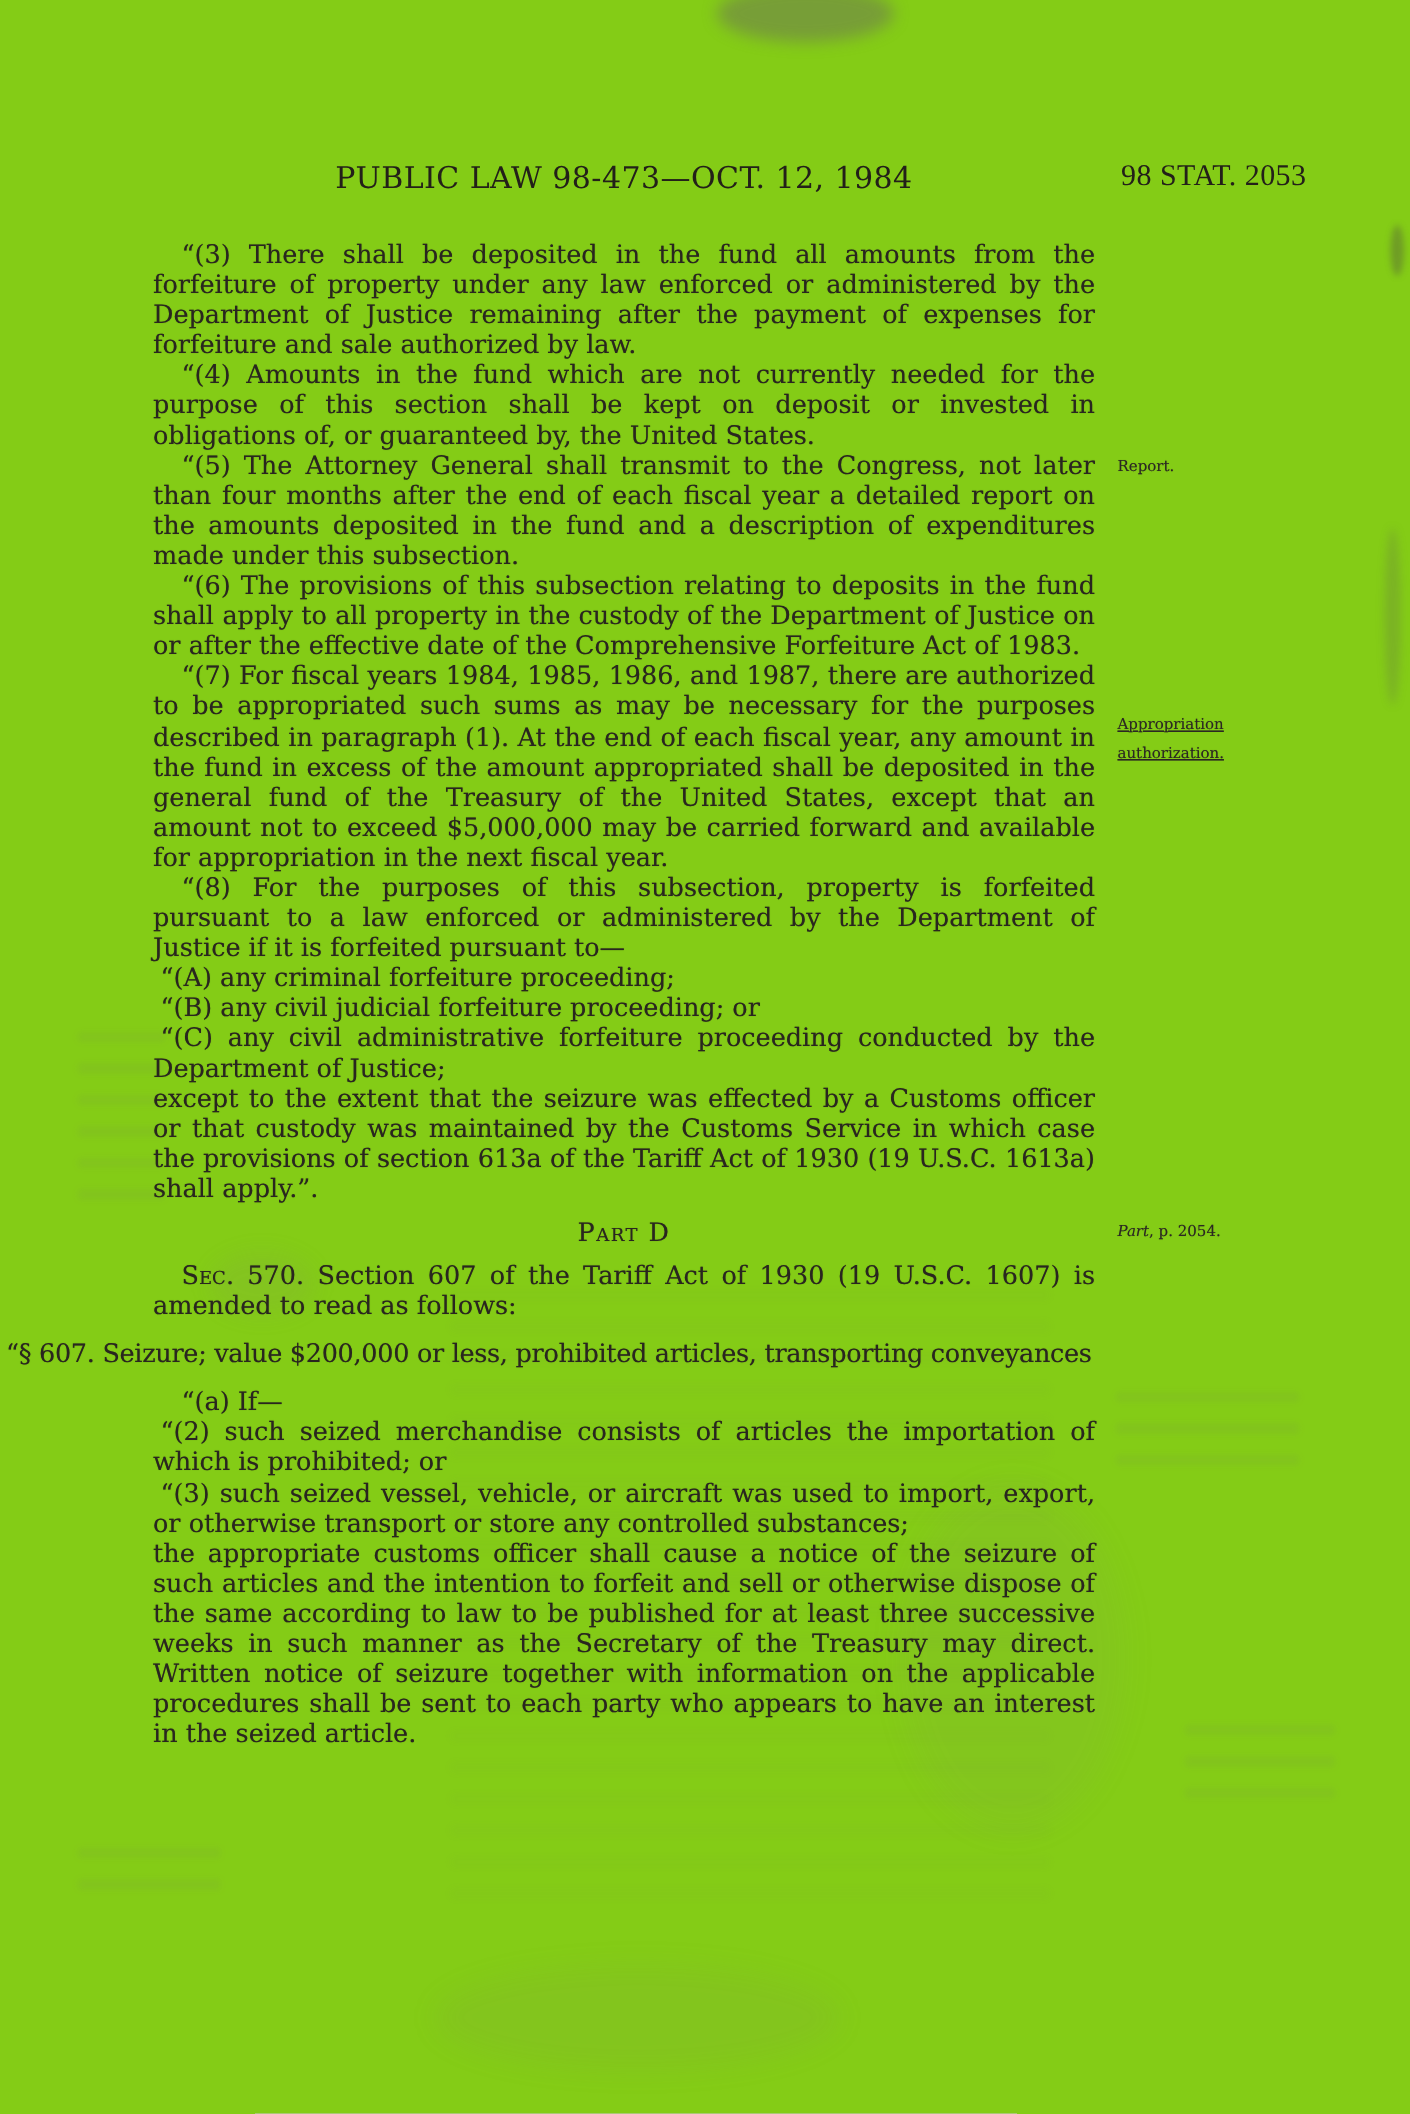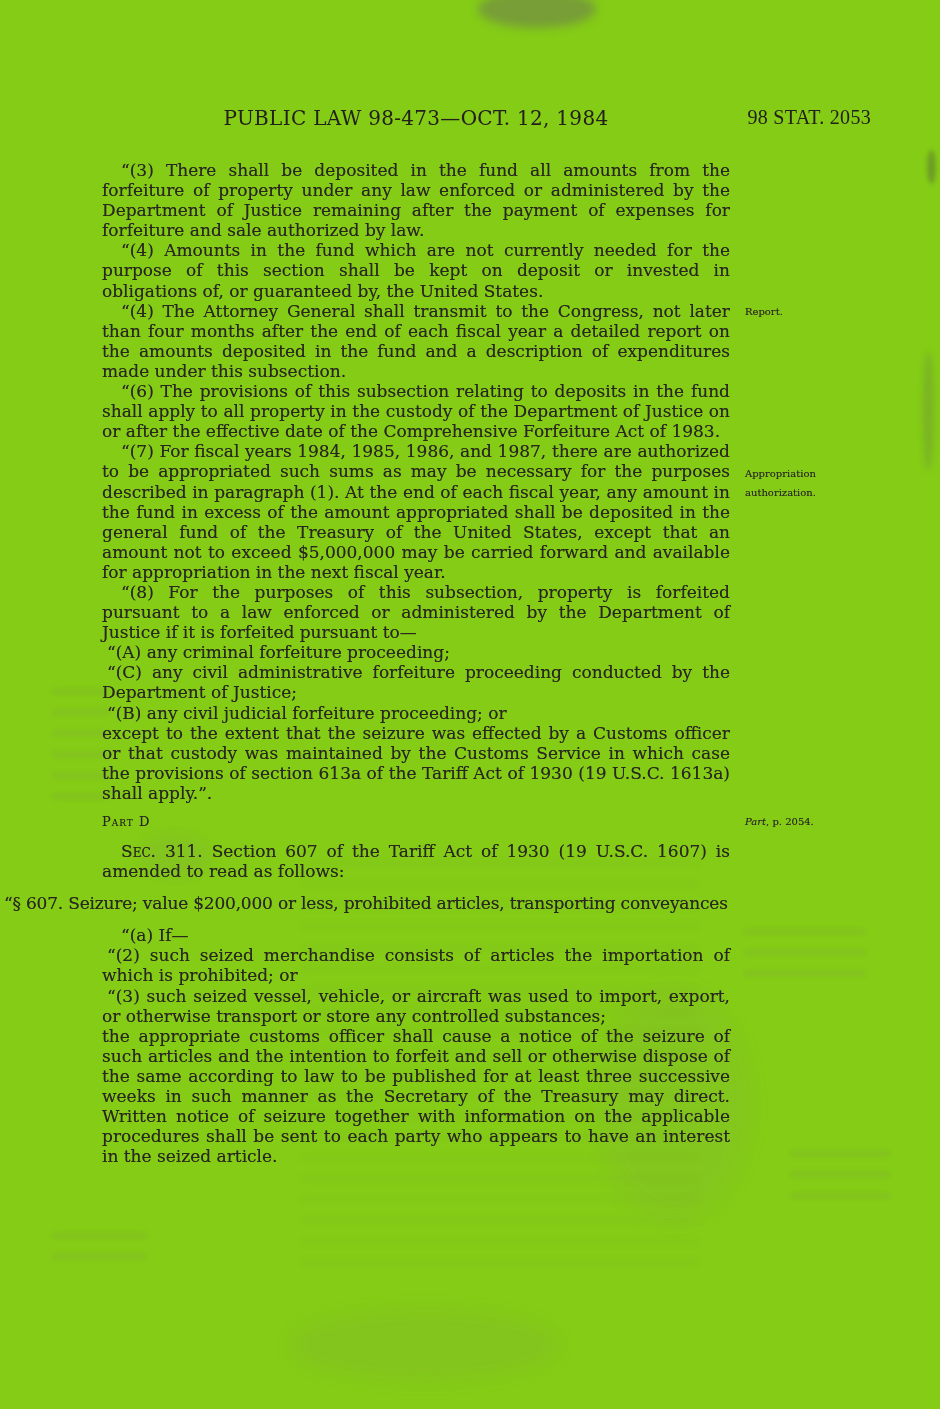--- a/index.html
+++ b/index.html
@@ -62,41 +62,41 @@
     font-size: 17px; line-height: 20.1px;
     text-align: justify;
     color: #29261f;
     text-shadow: 0 0 0.5px rgba(41,38,31,0.55);
   }
   .content p, .content h2, .content h3 { margin: 0; padding: 0; font-weight: normal; }
   .para  { text-indent: 19px; }
   .sub   { margin-left: 45px; text-indent: 5px; }
   .flush { text-indent: 0; }
   .part-heading {
-    text-indent: 0;
-    font-variant: small-caps; font-size: 13px; letter-spacing: 1px;
+    text-align: center; text-indent: 0;
+    font-variant: small-caps; font-size: 17px; letter-spacing: 1px;
     margin: 9px 0 9px 0 !important;
   }
   .sc { font-variant: small-caps; }
   .sec607 {
     font-weight: bold; font-size: 17px; line-height: 21px;
     padding-left: 98px; text-indent: -98px;
     margin: 12px 0 11px 0 !important;
     letter-spacing: -0.2px;
   }
 
   
   .note {
     position: absolute; left: 745px; width: 140px;
     font-size: 10px; line-height: 19px; text-align: left;
     color: #2b2822;
     text-shadow: 0 0 0.5px rgba(43,40,34,0.5);
   }
   .note-report        { top: 302px; }
-  .note-appropriation { top: 464px; }
+  .note-appropriation { top: 474px; text-decoration: underline; }
   .note-post          { top: 812px; }
   .note .it { font-style: italic; }
 </style>
 </head>
 <body>
 
 <div class="page">
 
   <div class="blob smudge-top"></div>
   <div class="blob edge-mark-1"></div>
@@ -109,32 +109,32 @@
   <div class="ghost ghost-right-2"></div>
   <div class="ghost ghost-left-bottom"></div>
   <div class="ghost ghost-center"></div>
 
   <div class="header-center">PUBLIC LAW 98-473—OCT. 12, 1984</div>
   <div class="header-right">98 STAT. 2053</div>
 
   <div class="content">
     <p class="para">“(3) There shall be deposited in the fund all amounts from the forfeiture of property under any law enforced or administered by the Department of Justice remaining after the payment of expenses for forfeiture and sale authorized by law.</p>
     <p class="para">“(4) Amounts in the fund which are not currently needed for the purpose of this section shall be kept on deposit or invested in obligations of, or guaranteed by, the United States.</p>
-    <p class="para">“(4) The Attorney General shall transmit to the Congress, not later than four months after the end of each fiscal year a detailed report on the amounts deposited in the fund and a description of expenditures made under this subsection.</p>
+    <p class="para">“(5) The Attorney General shall transmit to the Congress, not later than four months after the end of each fiscal year a detailed report on the amounts deposited in the fund and a description of expenditures made under this subsection.</p>
     <p class="para">“(6) The provisions of this subsection relating to deposits in the fund shall apply to all property in the custody of the Department of Justice on or after the effective date of the Comprehensive Forfeiture Act of 1983.</p>
     <p class="para">“(7) For fiscal years 1984, 1985, 1986, and 1987, there are authorized to be appropriated such sums as may be necessary for the purposes described in paragraph (1). At the end of each fiscal year, any amount in the fund in excess of the amount appropriated shall be deposited in the general fund of the Treasury of the United States, except that an amount not to exceed $5,000,000 may be carried forward and available for appropriation in the next fiscal year.</p>
     <p class="para">“(8) For the purposes of this subsection, property is forfeited pursuant to a law enforced or administered by the Department of Justice if it is forfeited pursuant to—</p>
     <p class="sub">“(A) any criminal forfeiture proceeding;</p>
+    <p class="sub">“(B) any civil judicial forfeiture proceeding; or</p>
     <p class="sub">“(C) any civil administrative forfeiture proceeding conducted by the Department of Justice;</p>
-    <p class="sub">“(B) any civil judicial forfeiture proceeding; or</p>
     <p class="flush">except to the extent that the seizure was effected by a Customs officer or that custody was maintained by the Customs Service in which case the provisions of section 613a of the Tariff Act of 1930 (19 U.S.C. 1613a) shall apply.”.</p>
 
     <h2 class="part-heading">Part D</h2>
 
-    <p class="para"><span class="sc">Sec. 311.</span><span> Section 607 of the Tariff Act of 1930 (19 U.S.C. 1607) is amended to read as follows:</span></p>
+    <p class="para"><span class="sc">Sec. 570.</span><span> Section 607 of the Tariff Act of 1930 (19 U.S.C. 1607) is amended to read as follows:</span></p>
 
     <h3 class="sec607">“§ 607. Seizure; value $200,000 or less, prohibited articles, transporting conveyances</h3>
 
     <p class="para">“(a) If—</p>
     <p class="sub">“(2) such seized merchandise consists of articles the importation of which is prohibited; or</p>
     <p class="sub">“(3) such seized vessel, vehicle, or aircraft was used to import, export, or otherwise transport or store any controlled substances;</p>
     <p class="flush">the appropriate customs officer shall cause a notice of the seizure of such articles and the intention to forfeit and sell or otherwise dispose of the same according to law to be published for at least three successive weeks in such manner as the Secretary of the Treasury may direct. Written notice of seizure together with information on the applicable procedures shall be sent to each party who appears to have an interest in the seized article.</p>
   </div>
 
   <div class="note note-report">Report.</div>

